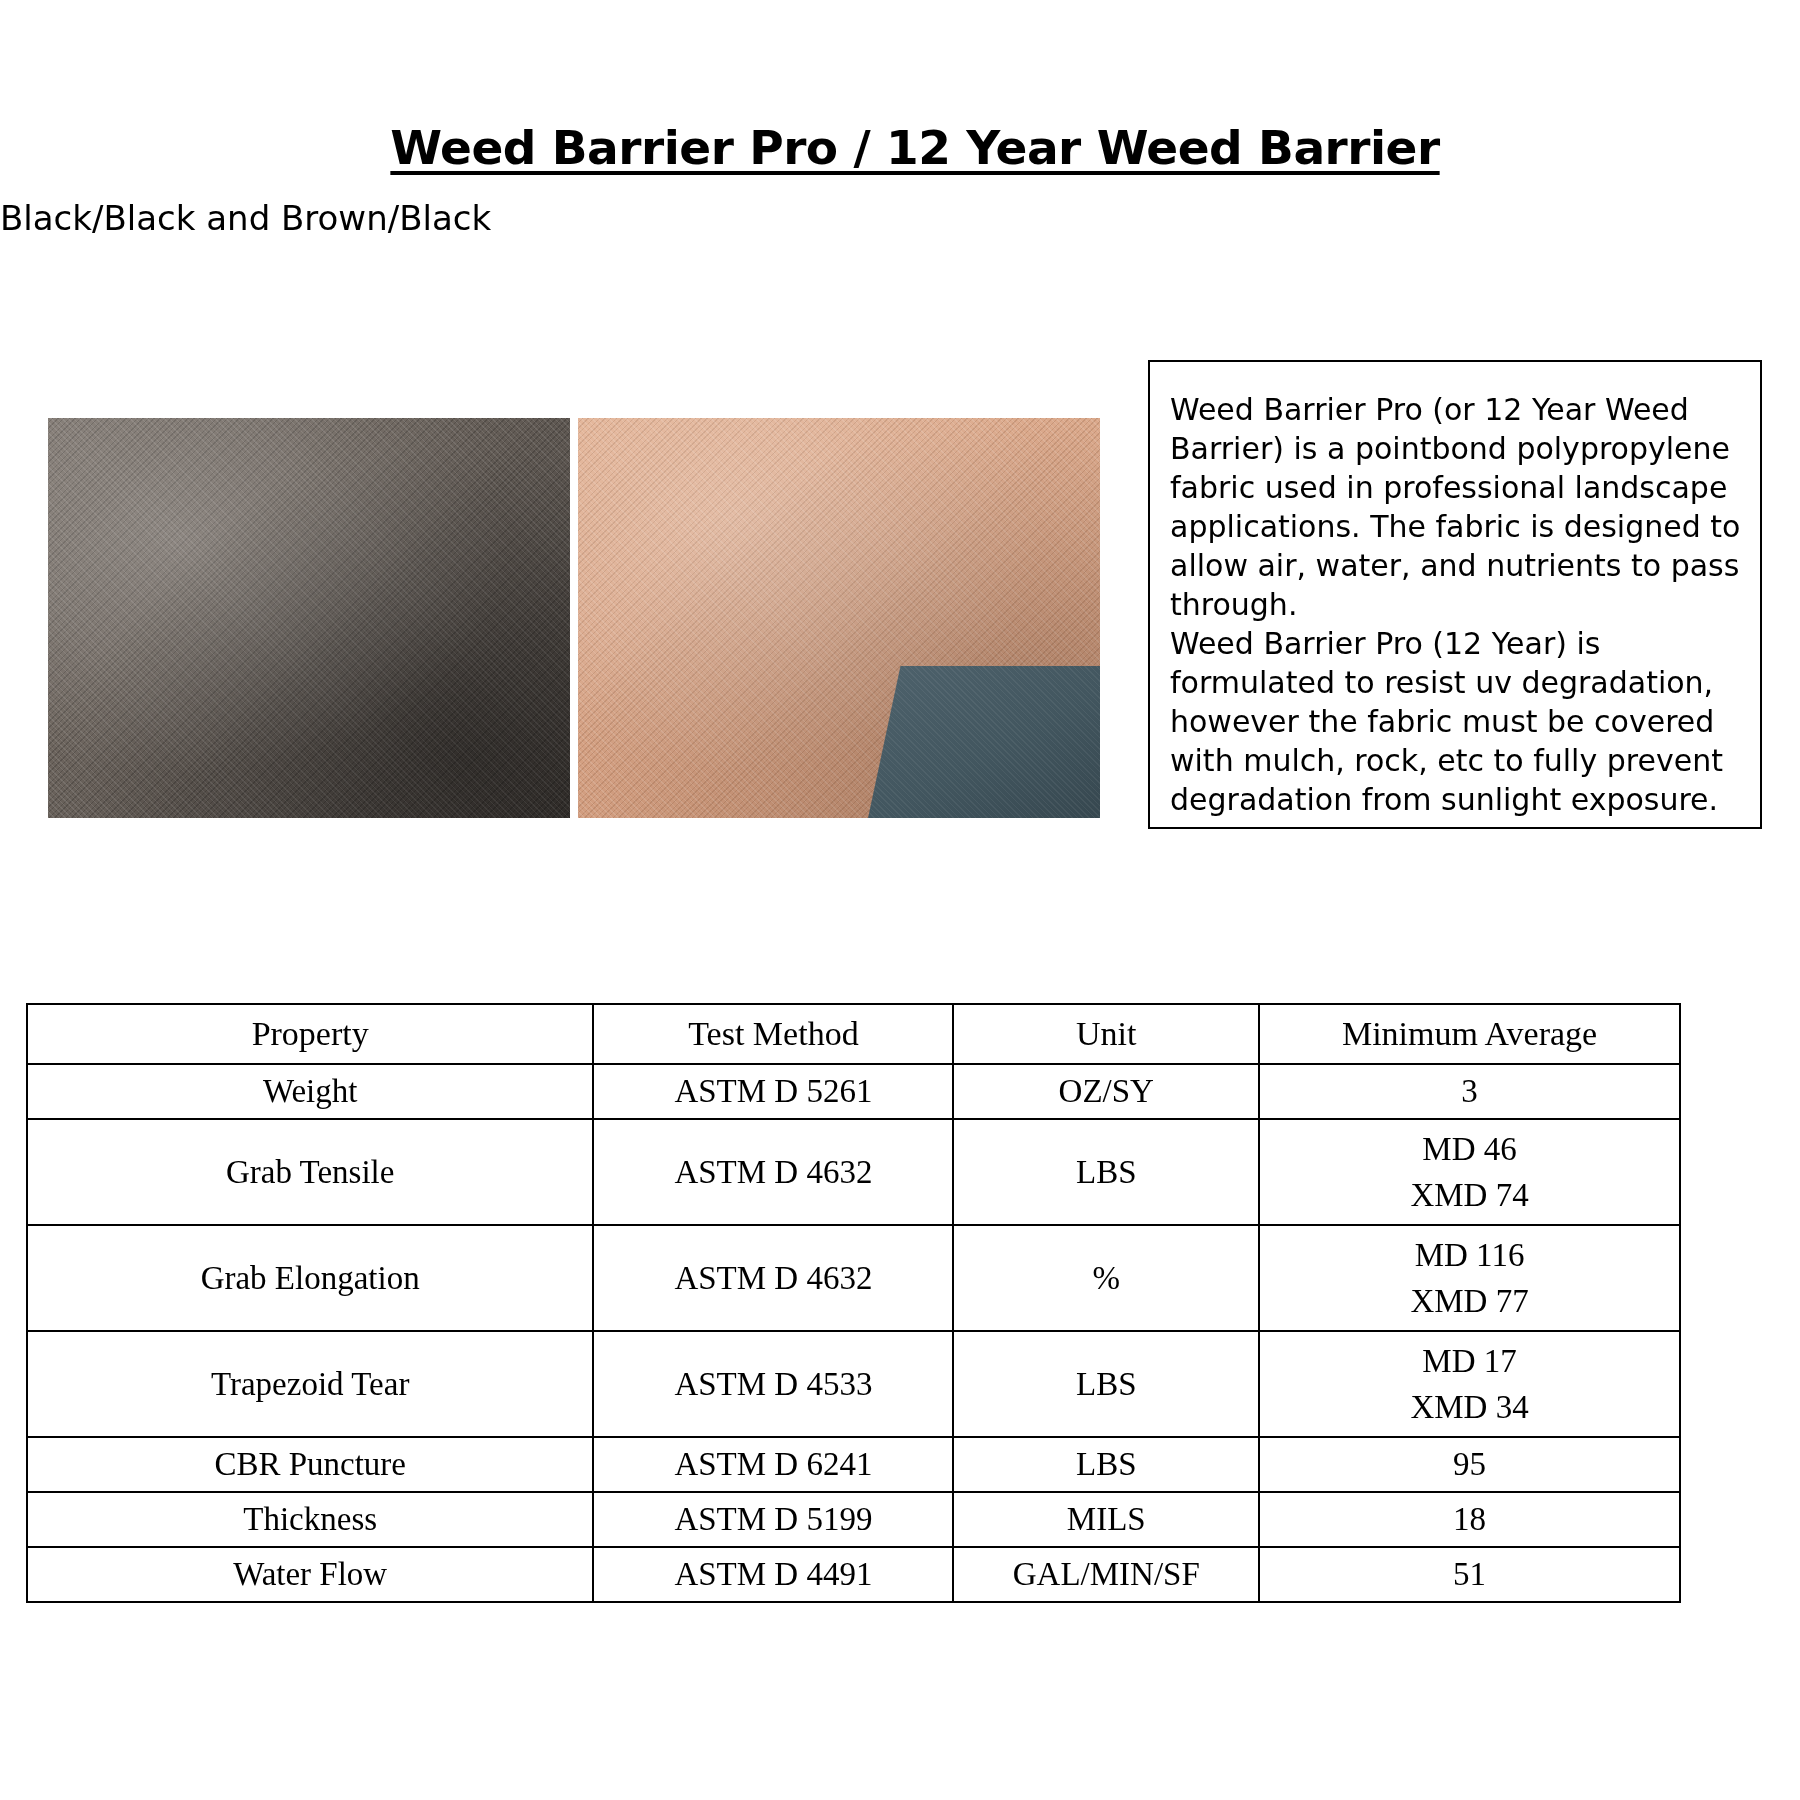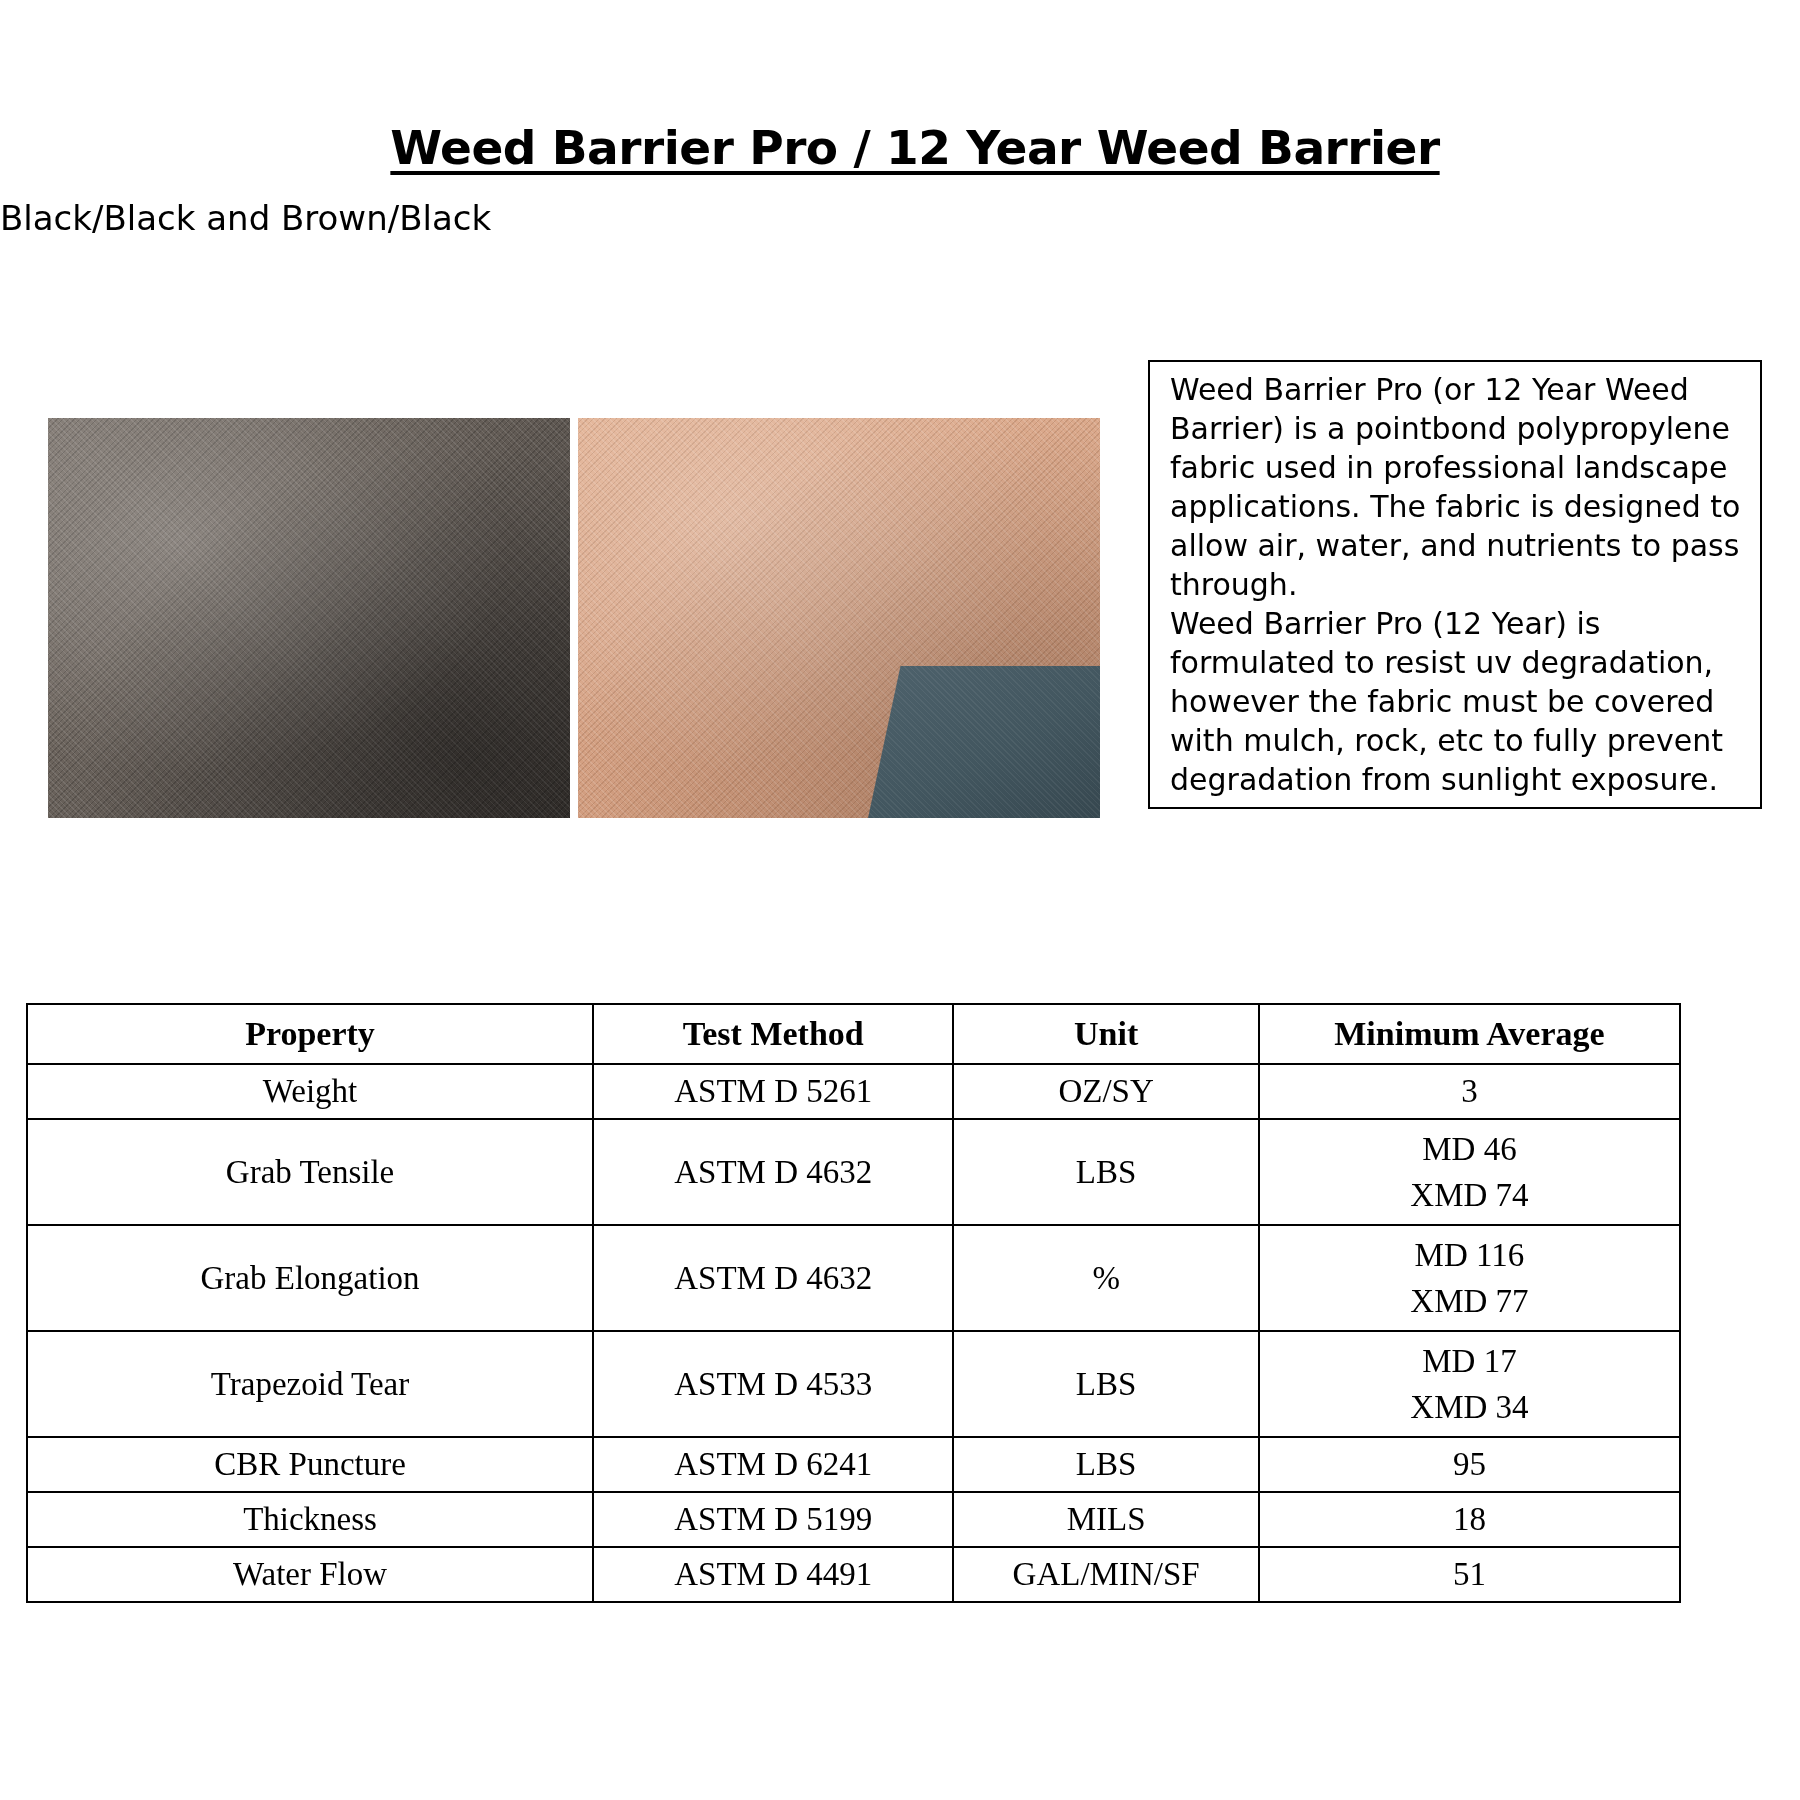--- a/index.html
+++ b/index.html
@@ -92,21 +92,21 @@
   }
 
   
   .desc-box {
     position: absolute;
     top: 360px;
     left: 1148px;
     width: 614px;
     border: 2px solid #000000;
     box-sizing: border-box;
-    padding: 8px 16px 8px 20px;
+    padding: 28px 16px 8px 20px;
     font-family: "DejaVu Sans", sans-serif;
     font-size: 30px;
     line-height: 1.30;
   }
   .desc-box p {
     margin: 0;
   }
   .desc-box p + p {
     margin-top: 0px;
   }
@@ -122,21 +122,21 @@
     font-size: 33px;
   }
   .spec-table th,
   .spec-table td {
     border: 2px solid #000000;
     text-align: center;
     vertical-align: middle;
     padding: 4px 4px;
   }
   .spec-table th {
-    font-weight: bold;
+    font-weight: normal;
     font-size: 34px;
     height: 50px;
     margin-top: 34px;
   }
   .spec-table td {
     height: 45px;
     margin-left: 20px;
   }
   .spec-table tr.two-line td {
     height: 96px;

